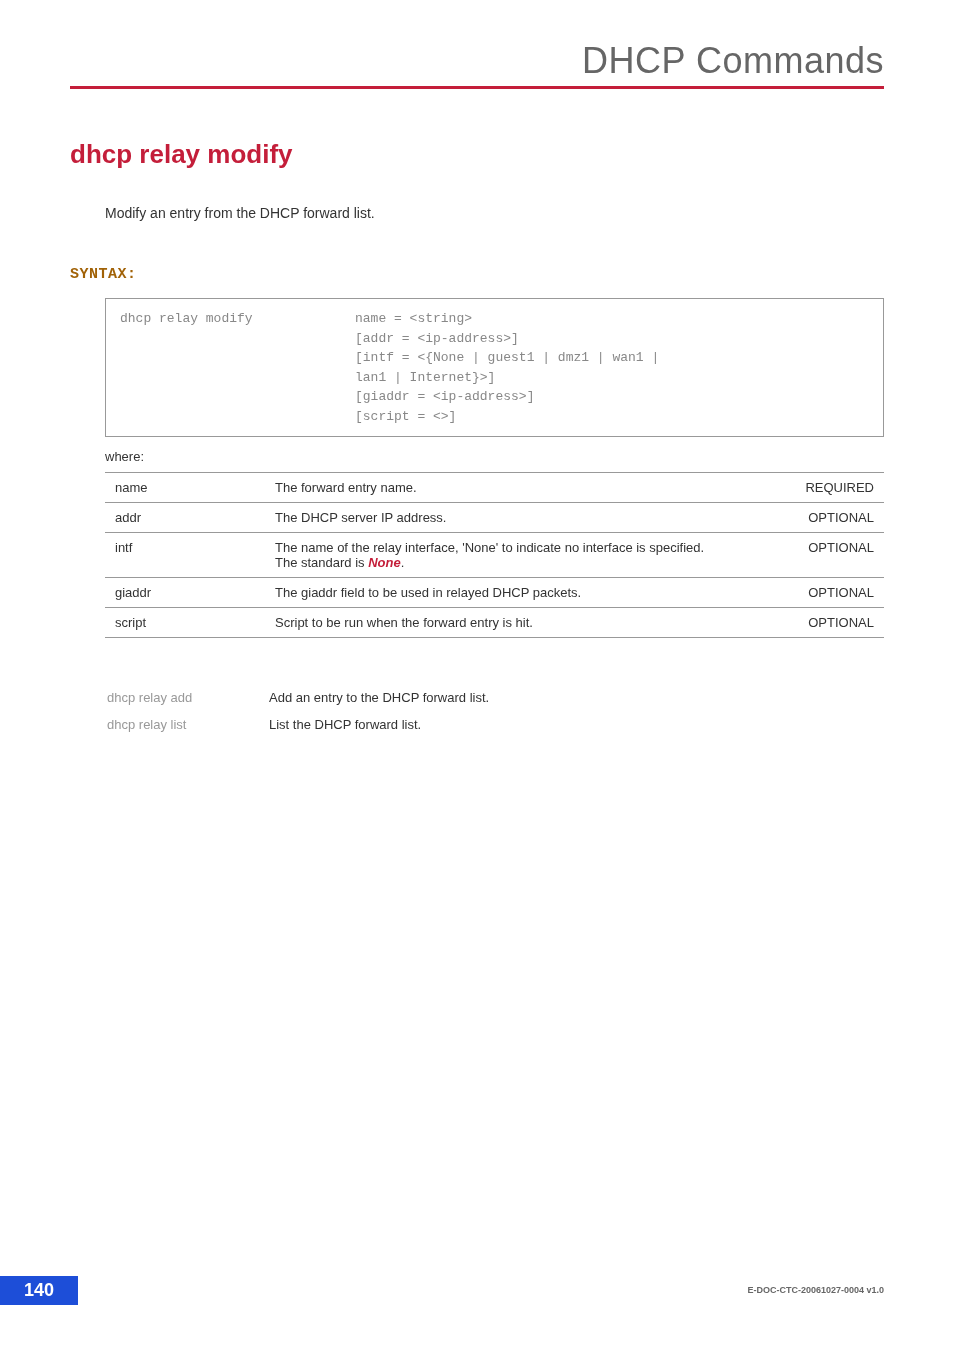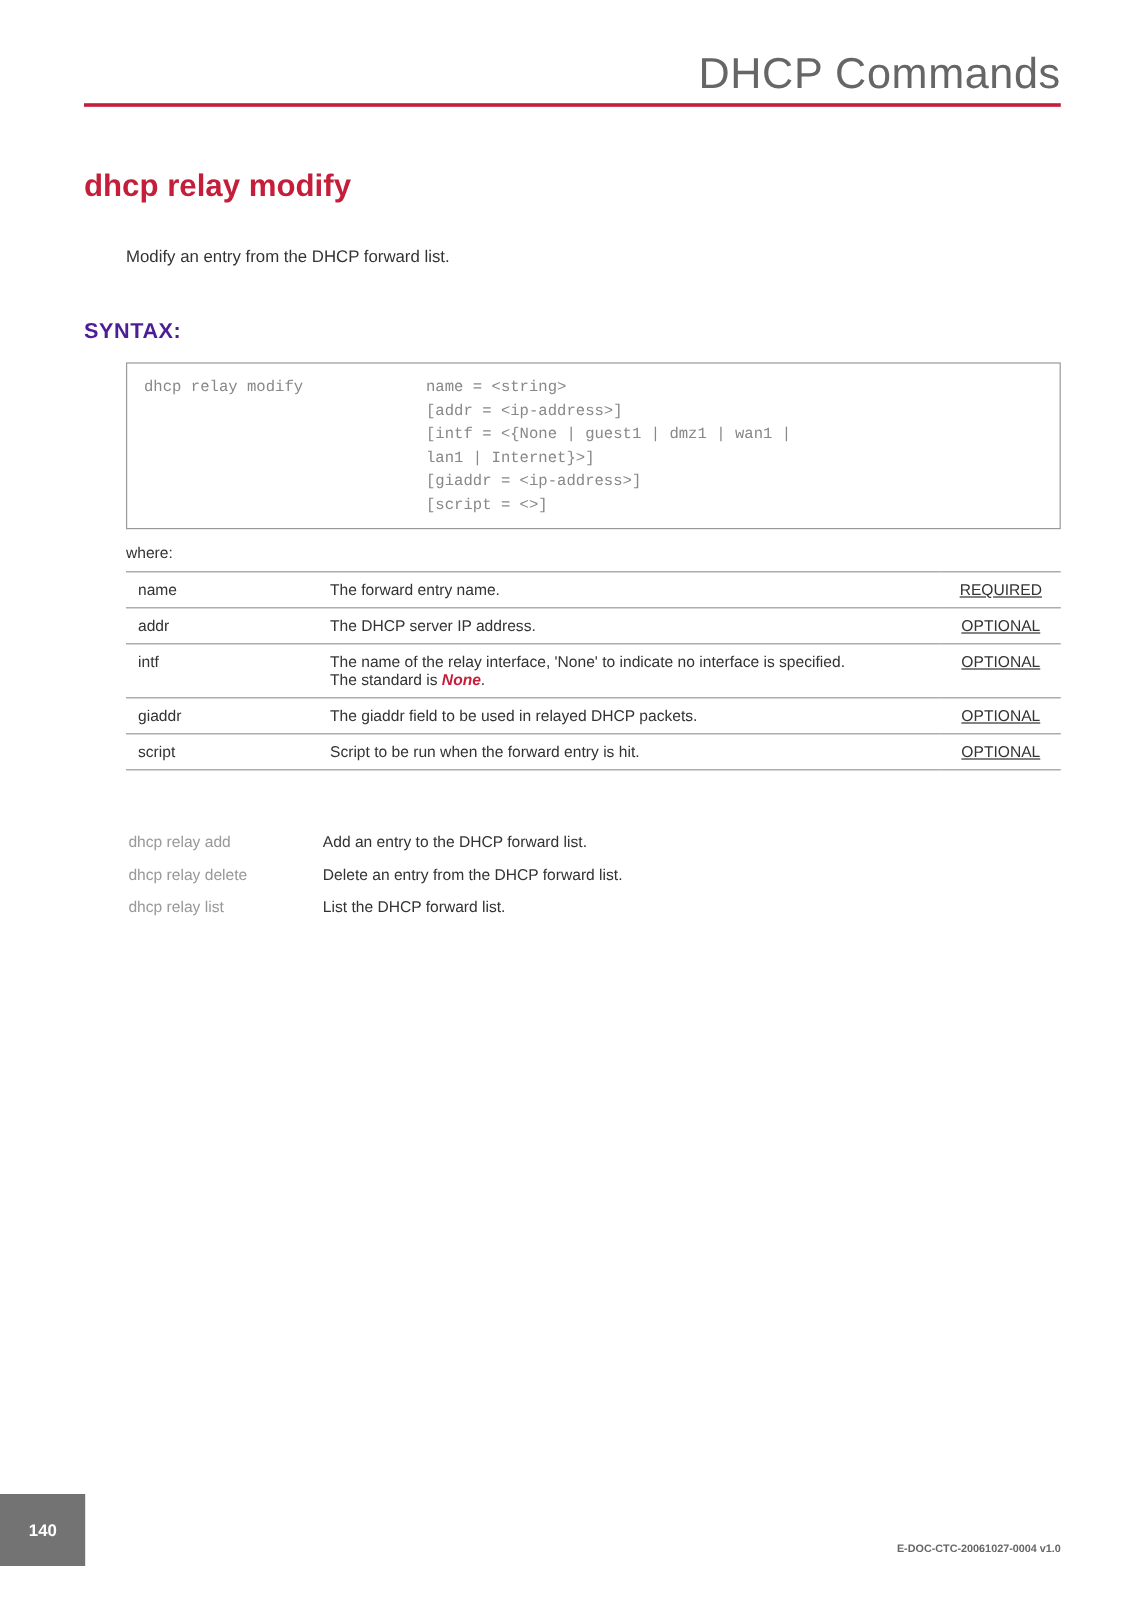--- a/index.html
+++ b/index.html
@@ -35,25 +35,26 @@
       color: #c41e3a;
       margin-bottom: 35px;
     }
     .description {
       font-size: 14px;
       color: #333;
       margin-left: 35px;
       margin-bottom: 45px;
     }
     .section-title {
-      font-size: 18px;
-      font-weight: bold;
-      color: #4c1d95;
+      font-size: 15px;
+      font-weight: bold;
+      color: #a16207;
       letter-spacing: 0.5px;
       margin-bottom: 15px;
+      font-family: Liberation Mono, monospace;
     }
     .syntax-box {
       border: 1px solid #999;
       padding: 10px 14px;
       margin-left: 35px;
       margin-bottom: 12px;
       font-family: 'Courier New', monospace;
       font-size: 13px;
       color: #888;
       line-height: 1.5;
@@ -89,22 +90,21 @@
     .params-table td {
       padding: 7px 10px;
       vertical-align: top;
       color: #333;
     }
     .params-table td:first-child {
       width: 160px;
     }
     .params-table td:last-child {
       width: 100px;
-      text-align: center;
-      text-decoration: underline;
+      text-align: right;
     }
     .none-highlight {
       color: #c41e3a;
       font-weight: bold;
       font-style: italic;
     }
     .related-section {
       margin-top: 45px;
     }
     .related-table {
@@ -122,25 +122,25 @@
     .related-table td:last-child {
       color: #333;
     }
     .footer {
       position: absolute;
       bottom: 45px;
       left: 0;
       width: 100%;
     }
     .page-number-box {
-      background: #737373;
+      background: #1d4ed8;
       color: #fff;
       font-weight: bold;
-      font-size: 14px;
-      padding: 22px 24px;
+      font-size: 18px;
+      padding: 4px 24px;
       display: inline-block;
     }
     .doc-id {
       position: absolute;
       right: 70px;
       bottom: 10px;
       font-size: 9px;
       color: #666;
       font-weight: bold;
     }
@@ -202,24 +202,20 @@
     </table>
 
   <div class="related-section">
     <table class="related-table">
       <tbody>
           <tr>
         <td>dhcp relay add</td>
         <td>Add an entry to the DHCP forward list.</td>
       </tr>
       <tr>
-        <td>dhcp relay delete</td>
-        <td>Delete an entry from the DHCP forward list.</td>
-      </tr>
-      <tr>
         <td>dhcp relay list</td>
         <td>List the DHCP forward list.</td>
       </tr>
     </tbody>
       </table>
   </div>
 </div>
 
 <div class="footer">
   <div class="page-number-box">140</div>

